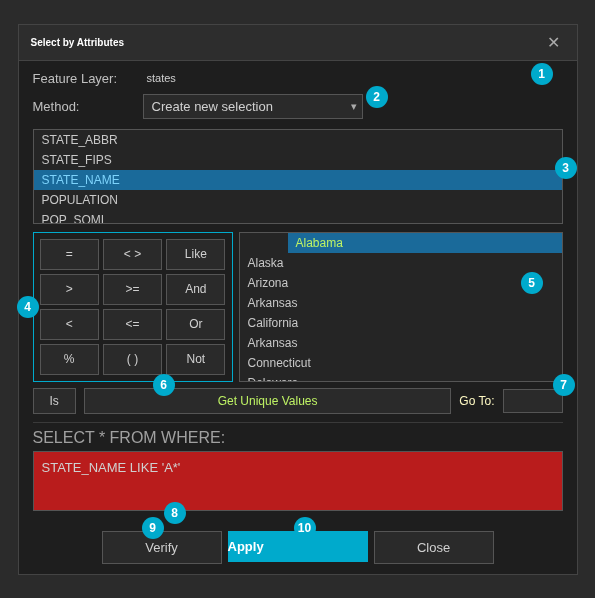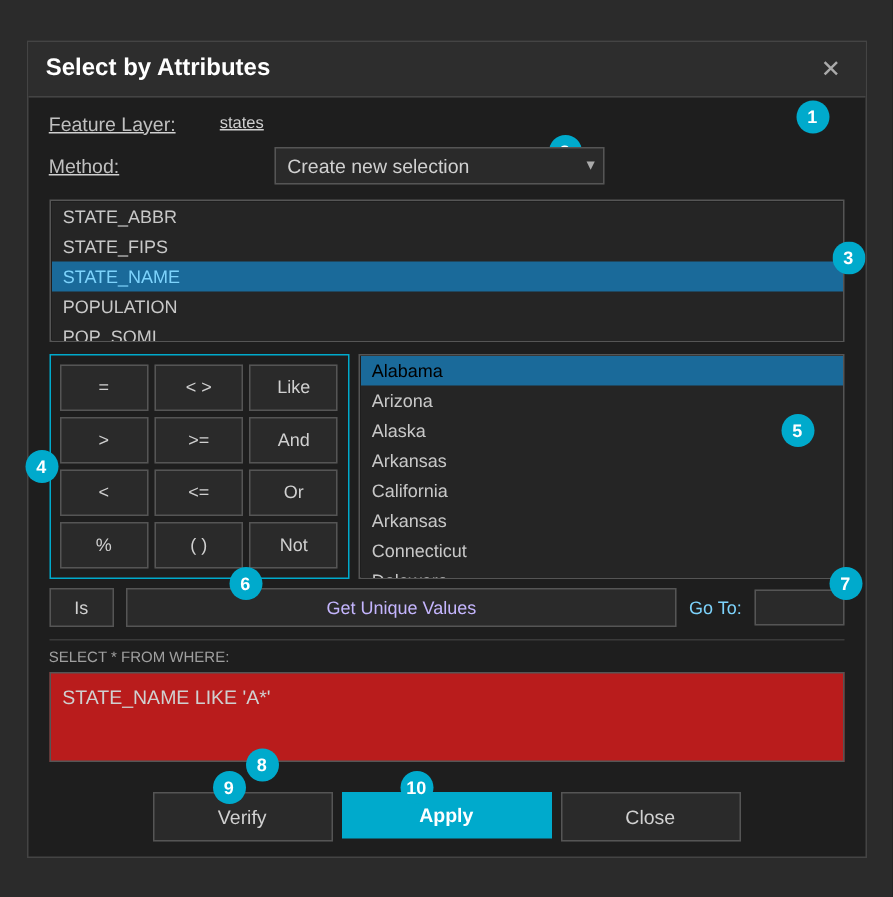--- a/index.html
+++ b/index.html
@@ -22,41 +22,40 @@
     }
     .dialog-titlebar {
       background: #2d2d2d;
       padding: 8px 12px;
       display: flex;
       justify-content: space-between;
       align-items: center;
       border-bottom: 1px solid #444;
     }
     .dialog-title {
-      font-size: 16px;
+      font-size: 10px;
       font-weight: 600;
       color: #ffffff;
     }
     .close-btn {
       background: none;
       border: none;
       color: #aaa;
       font-size: 16px;
       cursor: pointer;
       padding: 0 4px;
     }
     .dialog-body {
       padding: 10px 14px;
     }
     .form-row {
       display: flex;
       align-items: center;
       margin-bottom: 8px;
       position: relative;
-      text-decoration: underline;
     }
     .form-label {
       color: #c0c0c0;
       min-width: 110px;
       font-size: 13px;
     }
     .feature-layer-value {
       color: #d0d0d0;
       font-size: 11px;
       margin-left: 4px;
@@ -152,64 +151,65 @@
       position: relative;
     }
     .value-item {
       padding: 3px 8px;
       cursor: pointer;
       color: #c8c8c8;
       font-size: 12px;
     }
     .value-item.selected {
       background: #1a6a9a;
-      color: #000000;
+      color: #bef264;
+      margin-left: 48px;
     }
     .action-row {
       display: flex;
       align-items: center;
       margin-bottom: 8px;
       gap: 8px;
       position: relative;
     }
     .is-btn {
       background: #2a2a2a;
       border: 1px solid #555;
       color: #d0d0d0;
       padding: 5px 16px;
       font-size: 12px;
       cursor: pointer;
     }
     .get-unique-btn {
       background: #2a2a2a;
       border: 1px solid #555;
-      color: #c4b5fd;
+      color: #bef264;
       padding: 5px 16px;
       font-size: 12px;
       cursor: pointer;
       flex: 1;
     }
     .go-to-label {
-      color: #7dd3fc;
+      color: #fef9c3;
       font-size: 12px;
     }
     .go-to-input {
       background: #2a2a2a;
       border: 1px solid #555;
       color: #d0d0d0;
       width: 60px;
       padding: 4px 6px;
       font-size: 12px;
     }
     .query-section {
       margin-bottom: 8px;
     }
     .query-label {
       color: #a0a0a0;
-      font-size: 10px;
+      font-size: 16px;
       margin-bottom: 4px;
     }
     .query-box {
       background: #b91c1c;
       border: 1px solid #555;
       min-height: 60px;
       padding: 8px;
       color: #d0d0d0;
       font-size: 13px;
       position: relative;
@@ -226,21 +226,21 @@
     }
     .btn-apply {
       background: #00aacc;
       border: none;
       color: #fff;
       padding: 8px 0;
       width: 140px;
       font-size: 13px;
       cursor: pointer;
       font-weight: 600;
-      text-align: center;
+      text-align: left;
     }
     .bottom-badge-row {
       position: relative;
       display: flex;
       gap: 6px;
       justify-content: center;
     }
     .divider {
       height: 1px;
       background: #3a3a3a;
@@ -262,21 +262,21 @@
 
   <div class="dialog-body">
 
     <div class="form-row" style="position:relative;">
       <span class="form-label">Feature Layer:</span>
       <span class="feature-layer-value">states</span>
 
       <span class="badge" style="position:absolute; top:-8px; right:10px;">1</span>
     </div>
 
-    <div class="form-row" style="position:relative; margin-bottom:10px;gap:40px;">
+    <div class="form-row" style="position:relative; margin-bottom:10px;">
       <span class="form-label">Method:</span>
       <span class="badge" style="position:absolute; top:-8px; right:175px;">2</span>
       <div class="select-wrapper">
         <select class="method-select">
           <option>Create new selection</option>
           <option>Add to current selection</option>
           <option>Remove from current selection</option>
           <option>Select subset</option>
         </select>
       </div>
@@ -308,22 +308,22 @@
         <button class="op-btn">&lt;=</button>
         <button class="op-btn">Or</button>
         <button class="op-btn">%</button>
         <button class="op-btn">( )</button>
         <button class="op-btn">Not</button>
       </div>
 
       <div style="position:relative; flex:1;">
         <div class="values-list">
           <div class="value-item selected">Alabama</div>
+          <div class="value-item">Alaska</div>
           <div class="value-item">Arizona</div>
-          <div class="value-item">Alaska</div>
           <div class="value-item">Arkansas</div>
           <div class="value-item">California</div>
           <div class="value-item">Arkansas</div>
           <div class="value-item">Connecticut</div>
           <div class="value-item">Delaware</div>
         </div>
         <span class="badge" style="position:absolute; top:40px; right:20px;">5</span>
       </div>
     </div>
 
@@ -345,19 +345,19 @@
         <span class="badge" style="position:absolute; bottom:-14px; left:130px;">8</span>
       </div>
     </div>
 
     <div class="bottom-badge-row" style="margin-top:20px; position:relative;">
       <div style="position:relative;">
         <span class="badge" style="position:absolute; top:-14px; left:40px;">9</span>
         <button class="btn-verify">Verify</button>
       </div>
       <div style="position:relative;">
-        <span class="badge" style="position:absolute; top:-14px; left:39px;">10</span>
+        <span class="badge" style="position:absolute; top:-14px; left:66px;">10</span>
         <button class="btn-apply">Apply</button>
       </div>
       <button class="btn-close">Close</button>
     </div>
   </div>
 </div>
 
 </body></html>

